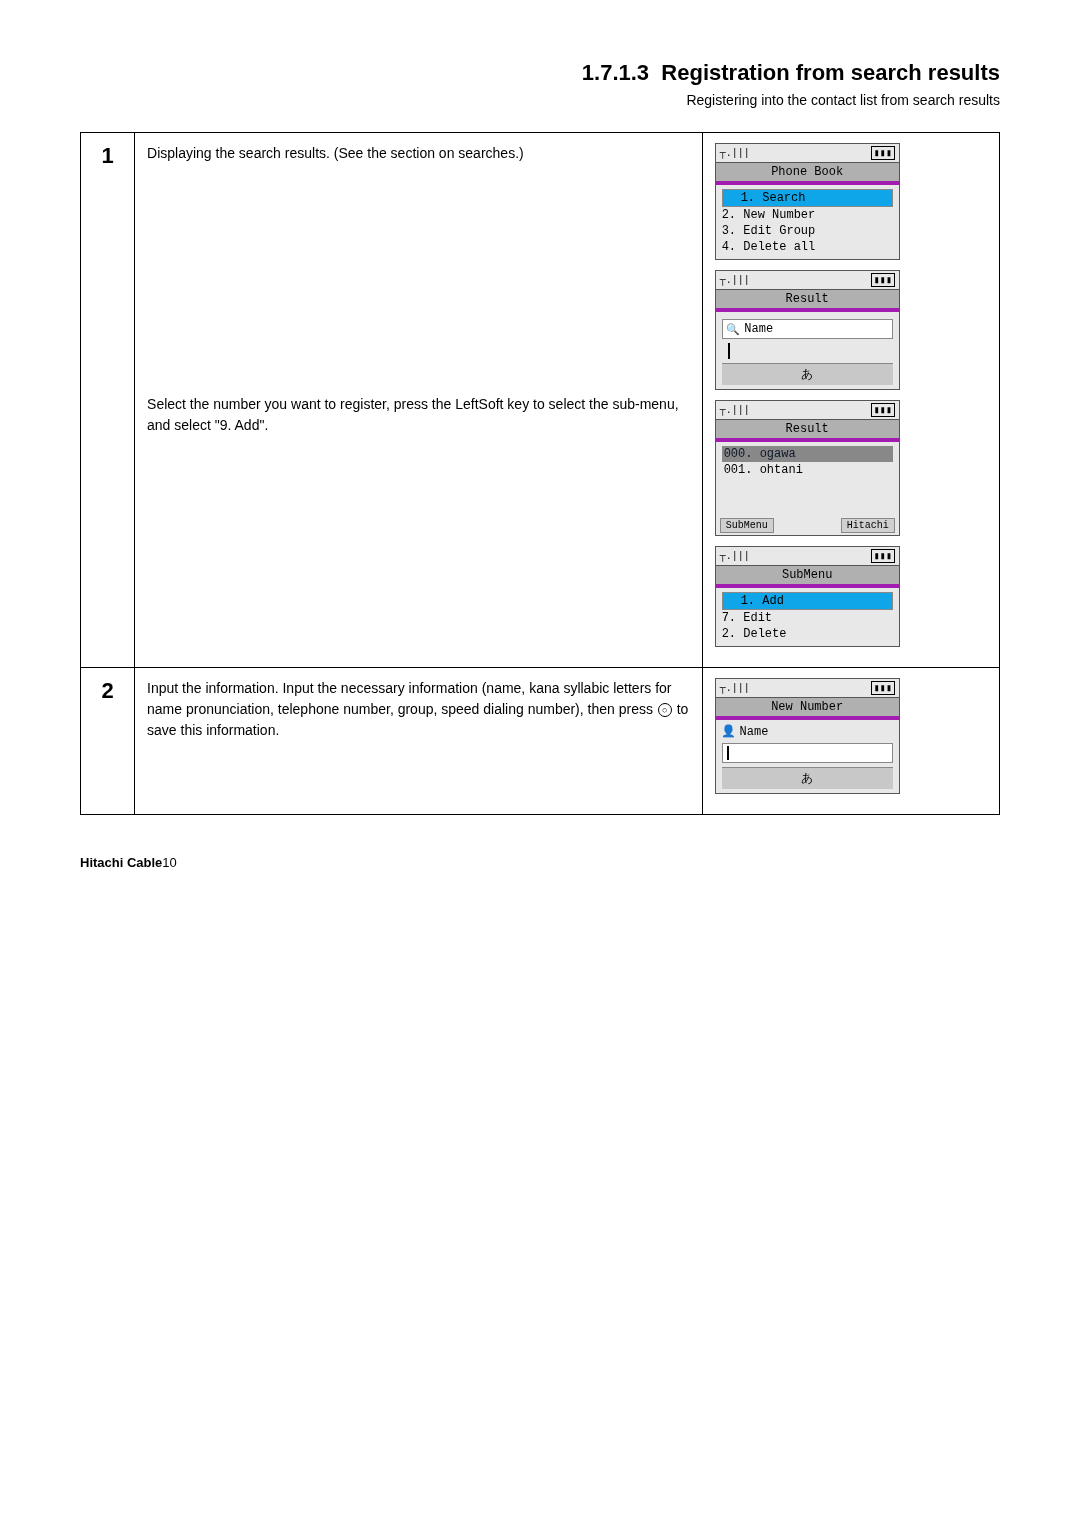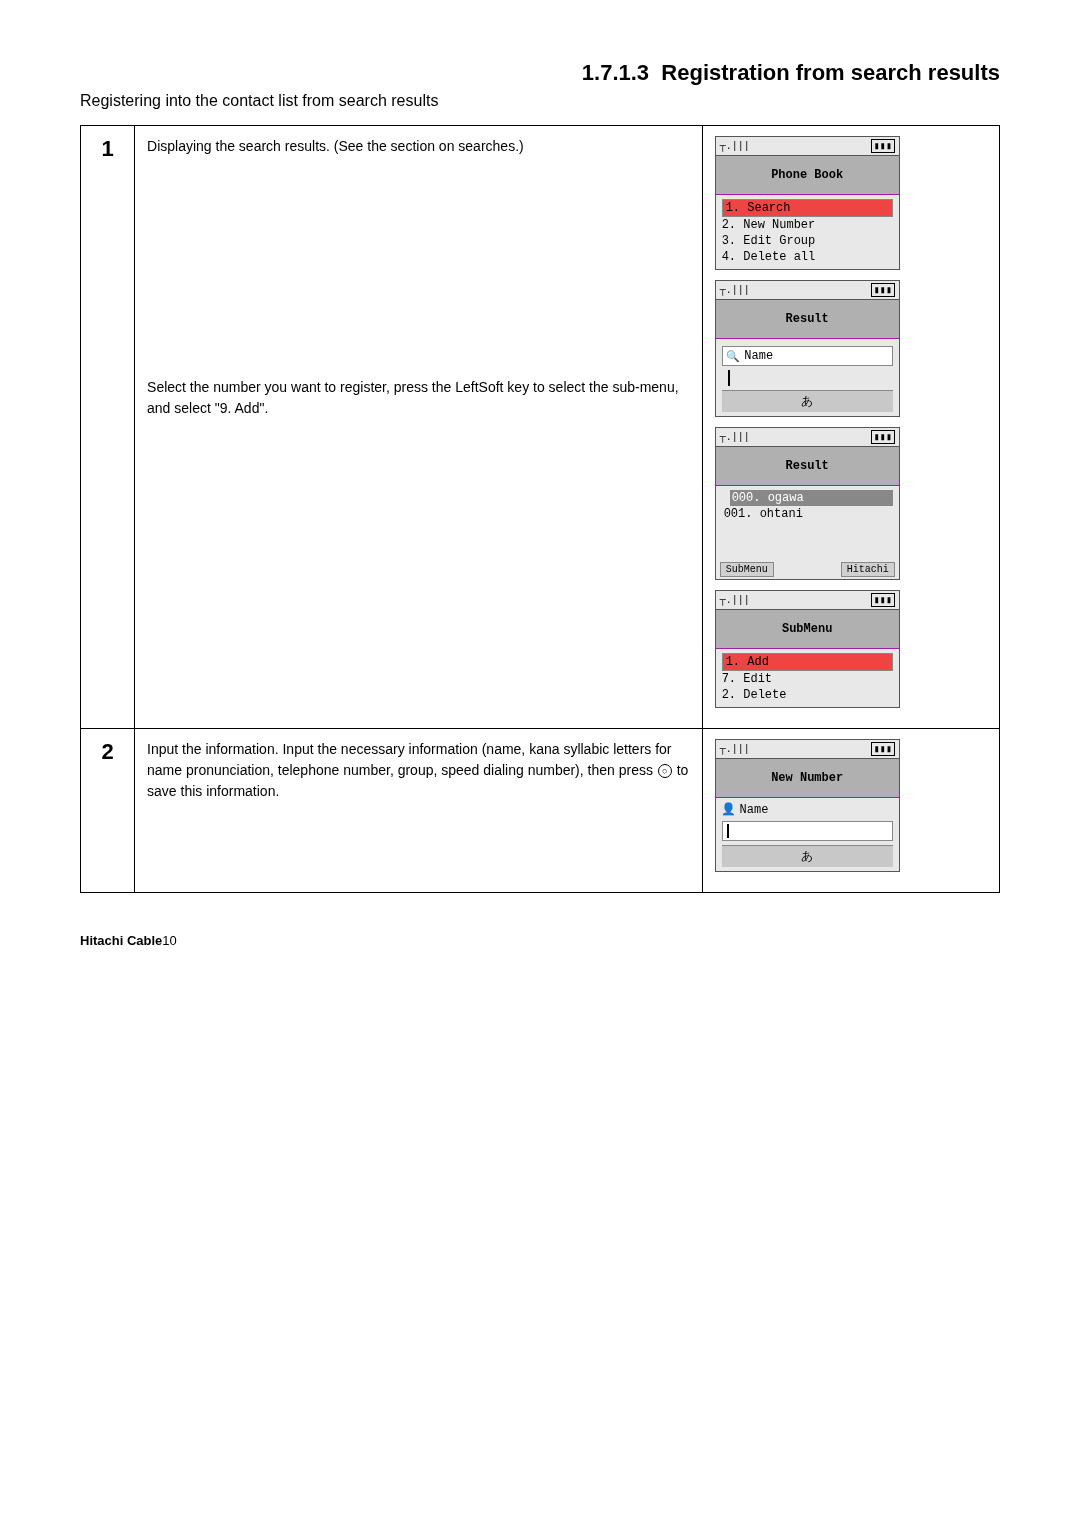--- a/index.html
+++ b/index.html
@@ -14,23 +14,24 @@
 
     .page-title {
       font-size: 22px;
       font-weight: bold;
       margin-bottom: 6px;
       font-family: Arial, sans-serif;
       text-align: right;
     }
 
     .page-subtitle {
-      font-size: 16px;
-      margin-bottom: 15px;
-      font-family: Arial, sans-serif;
+      font-size: 14px;
+      margin-bottom: 24px;
+      font-family: Arial, sans-serif;
+      text-align: right;
     }
 
     .content-table {
       width: 100%;
       border-collapse: collapse;
       border: 1px solid #000;
     }
 
     .content-table td {
       border: 1px solid #000;
@@ -49,21 +50,21 @@
 
     .step-text {
       font-size: 14px;
       font-family: Arial, sans-serif;
       line-height: 1.5;
       width: 420px;
       padding: 10px 15px;
     }
 
     .step-text p {
-      margin-bottom: 10px;
+      margin-bottom: 20px;
     }
 
     .step-text p:last-child {
       margin-bottom: 0;
     }
 
     .screens-col {
       width: 220px;
       padding: 8px 10px;
       vertical-align: top;
@@ -98,41 +99,41 @@
       display: inline-block;
       font-size: 10px;
       border: 1px solid #000;
       padding: 0 2px;
       position: relative;
     }
 
     .phone-screen .title-bar {
       background: #b0b0b0;
       text-align: center;
-      padding: 12px 4px;
-      font-size: 12px;
-      font-weight: bold;
+      padding: 2px 4px;
+      font-size: 12px;
+      font-weight: normal;
       border-top: 1px solid #555;
-      border-bottom: 1px solid #a21caf;
+      border-bottom: 4px solid #a21caf;
     }
 
     .phone-screen .menu-list {
       padding: 4px 6px;
       background: #e8e8e8;
     }
 
     .phone-screen .menu-item {
       padding: 1px 0;
       font-size: 12px;
     }
 
     .phone-screen .menu-item.selected {
-      background: #ef4444;
+      background: #0ea5e9;
       border: 1px solid #888;
-      padding: 1px 3px;
+      padding: 1px 18px;
     }
 
     .phone-screen .screen-body {
       padding: 4px 6px;
       background: #e8e8e8;
       min-height: 70px;
     }
 
     .phone-screen .search-row {
       display: flex;
@@ -157,22 +158,21 @@
       margin-top: 4px;
     }
 
     .phone-screen .result-item {
       font-size: 12px;
       padding: 1px 2px;
     }
 
     .phone-screen .result-item.selected {
       background: #888;
-      color: #ffffff;
-      margin-left: 8px;
+      color: #0f172a;
     }
 
     .phone-screen .bottom-bar {
       display: flex;
       justify-content: space-between;
       padding: 2px 4px;
       margin-top: 4px;
     }
 
     .phone-screen .soft-btn {

